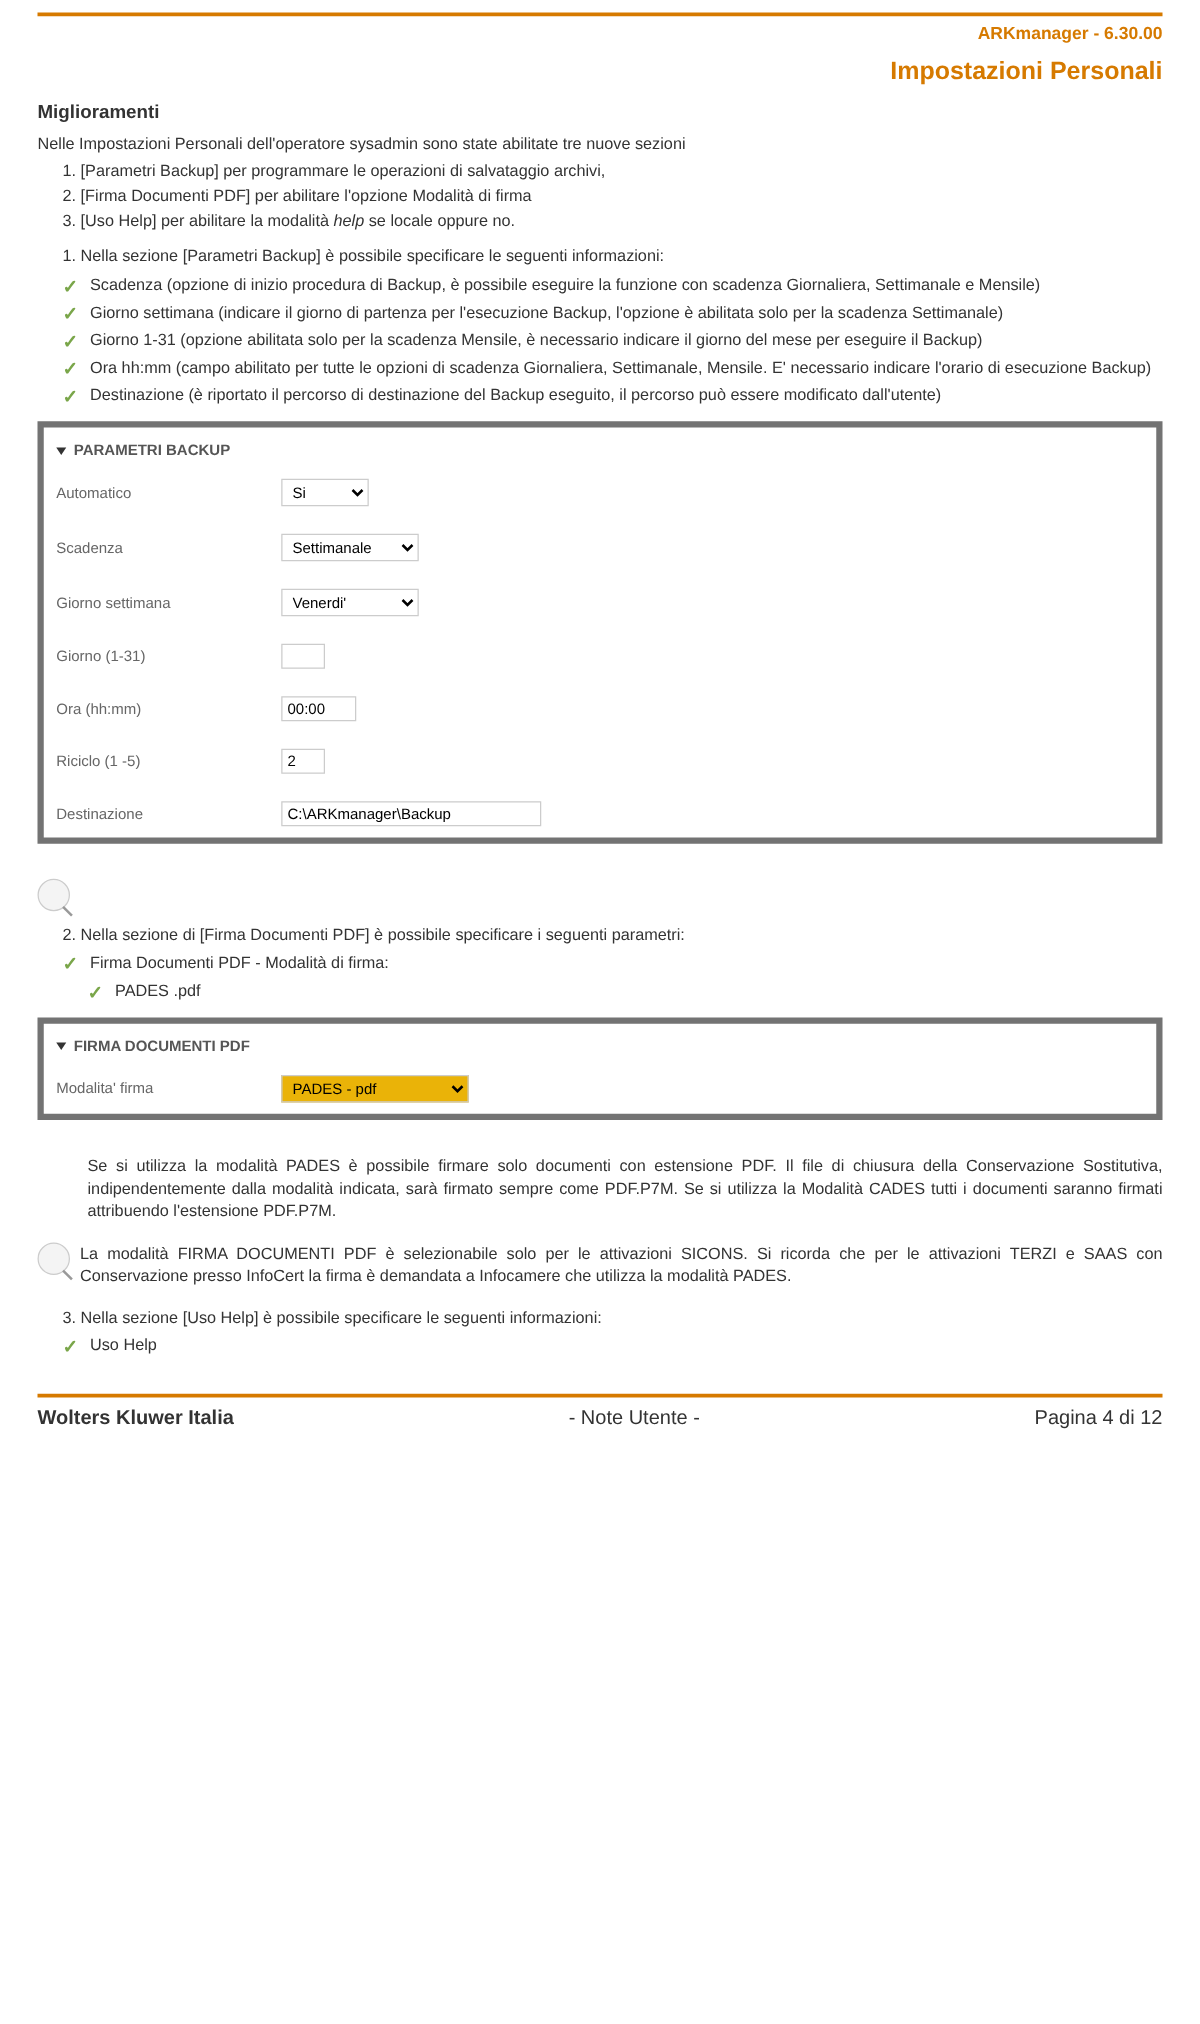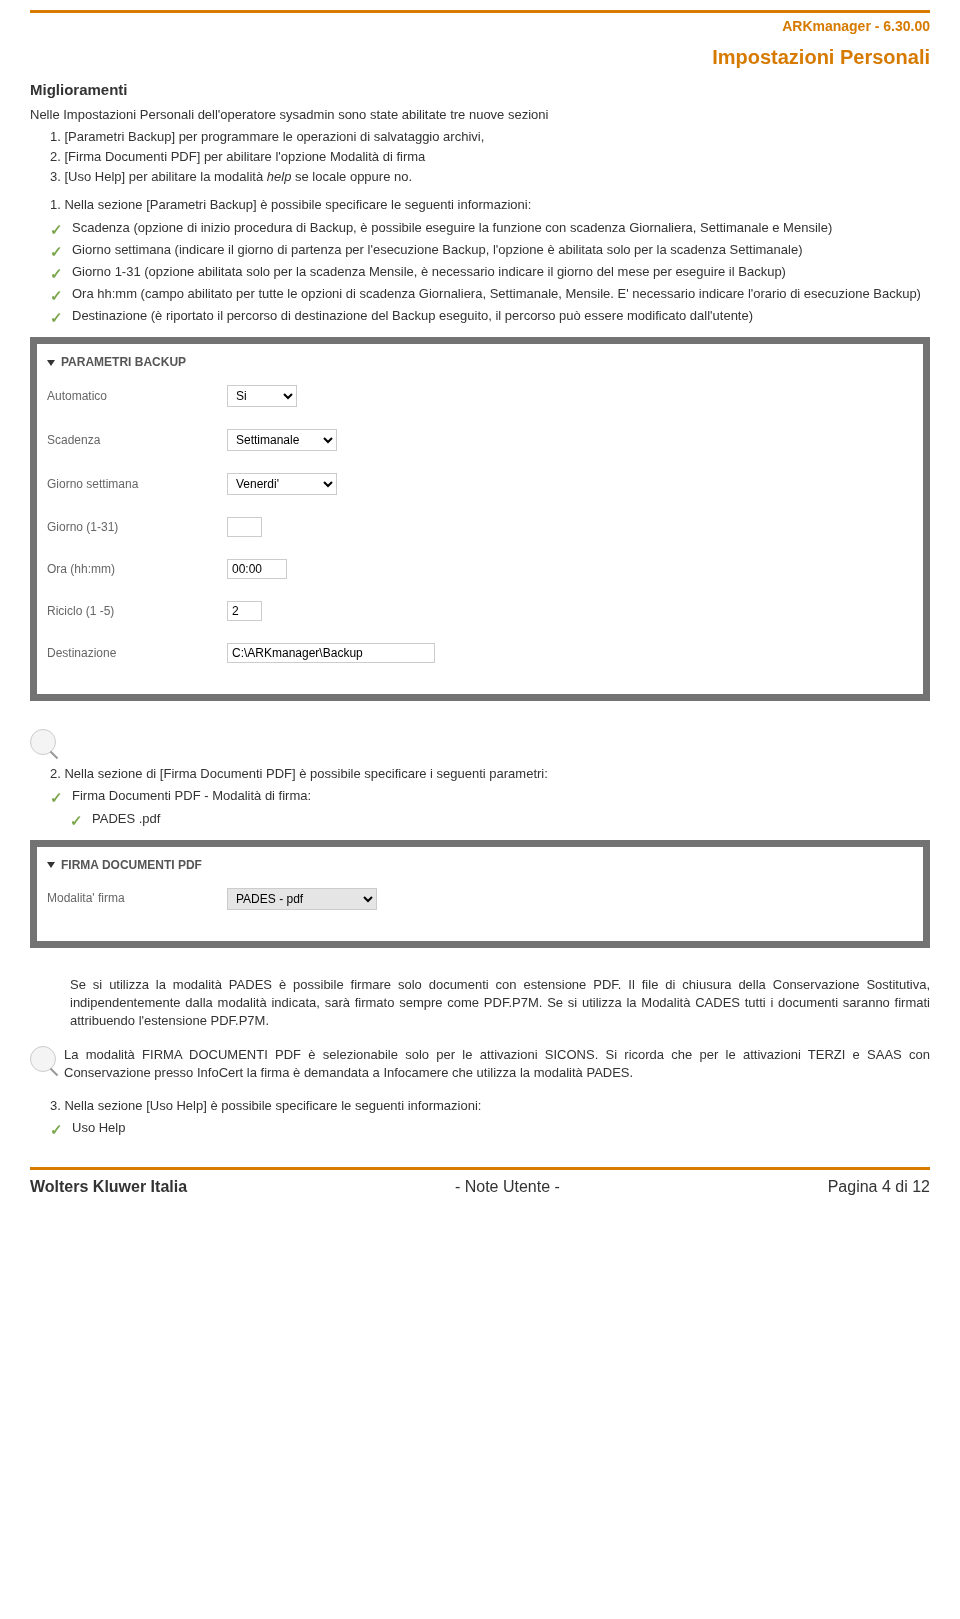--- a/index.html
+++ b/index.html
@@ -51,23 +51,23 @@
     top: 0;
     color: #7aa64a;
     font-weight: bold;
     font-size: 15px;
   }
   .nested { margin-left: 40px; }
   .italic { font-style: italic; }
   .bold { font-weight: bold; }
   .screenshot-block {
     background: #fff;
-    border: 7px solid #737373;
+    border: 5px solid #737373;
     margin: 12px 0 28px 0;
-    padding: 10px 0 27px 10px;
+    padding: 10px 0 5px 10px;
     font-size: 12px;
     color: #555;
   }
   .screenshot-header {
     font-weight: bold;
     font-size: 12px;
     margin-bottom: 14px;
     display: flex;
     align-items: center;
     gap: 6px;
@@ -86,21 +86,21 @@
   }
   .form-row .label { width: 180px; color: #666; }
   .form-row .control input, .form-row .control select {
     font-size: 12px;
     padding: 2px 4px;
     border: 1px solid #ccc;
     background: #fff;
   }
   .form-row .control select.short { width: 70px; }
   .form-row .control select.med { width: 110px; }
-  .form-row .control select.wide { width: 150px; background: #e5e5e5; }
+  .form-row .control select.wide { width: 150px; background: #eab308; }
   .form-row .control input.tiny { width: 35px; }
   .form-row .control input.short { width: 60px; }
   .form-row .control input.sm { width: 35px; }
   .form-row .control input.long { width: 208px; }
   .note-icon-row {
     display: flex;
     align-items: flex-start;
     gap: 8px;
     margin: 10px 0;
   }

